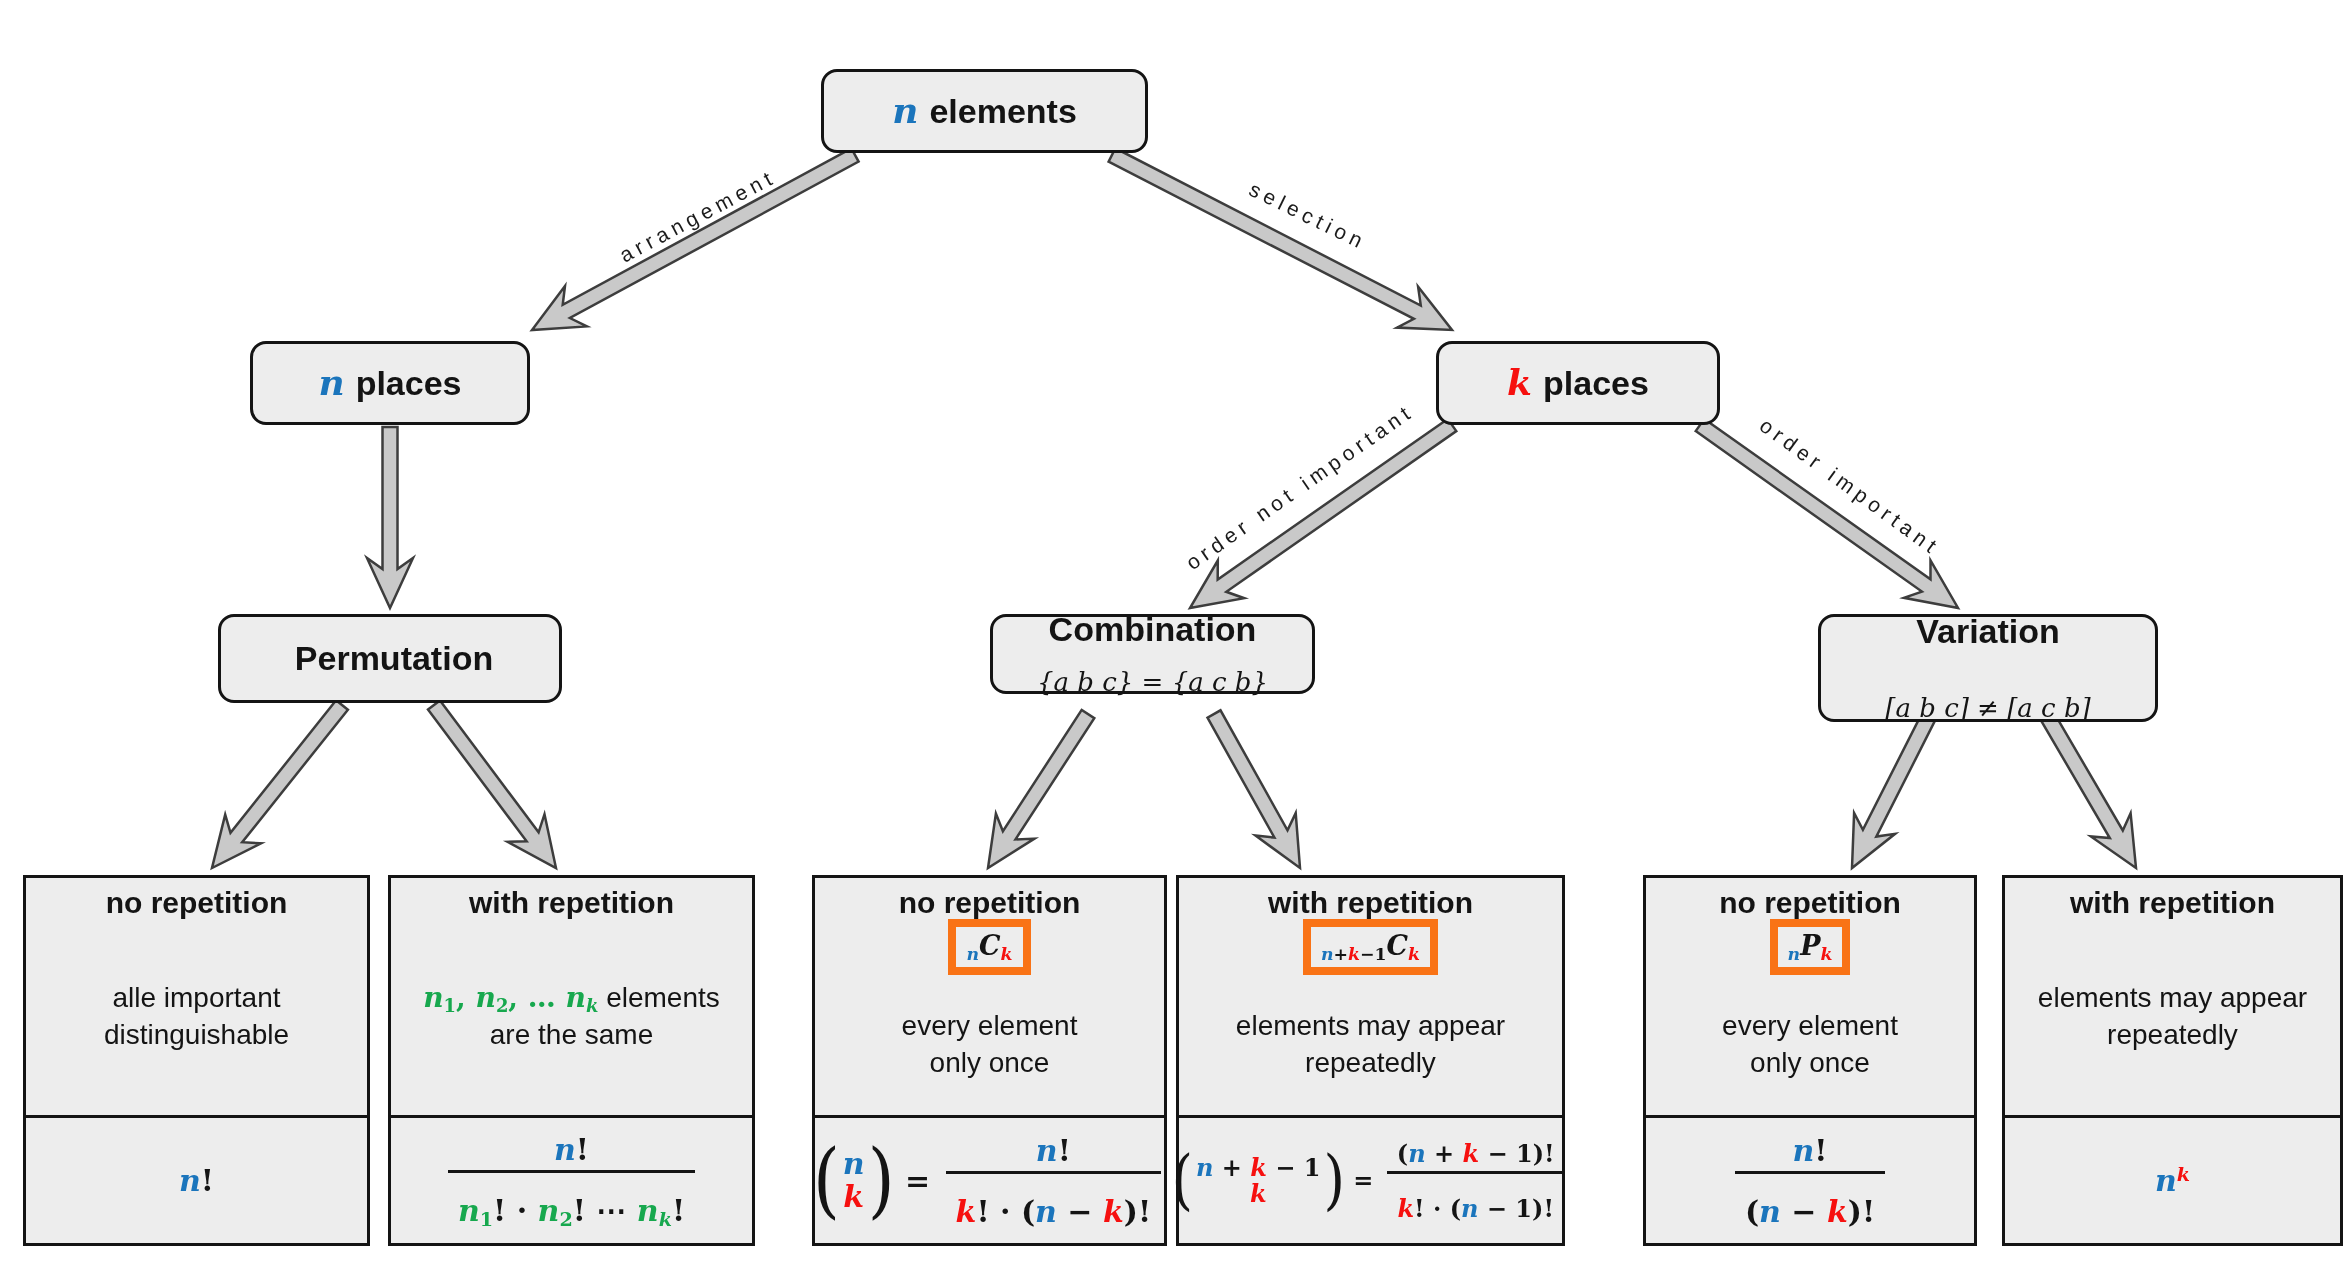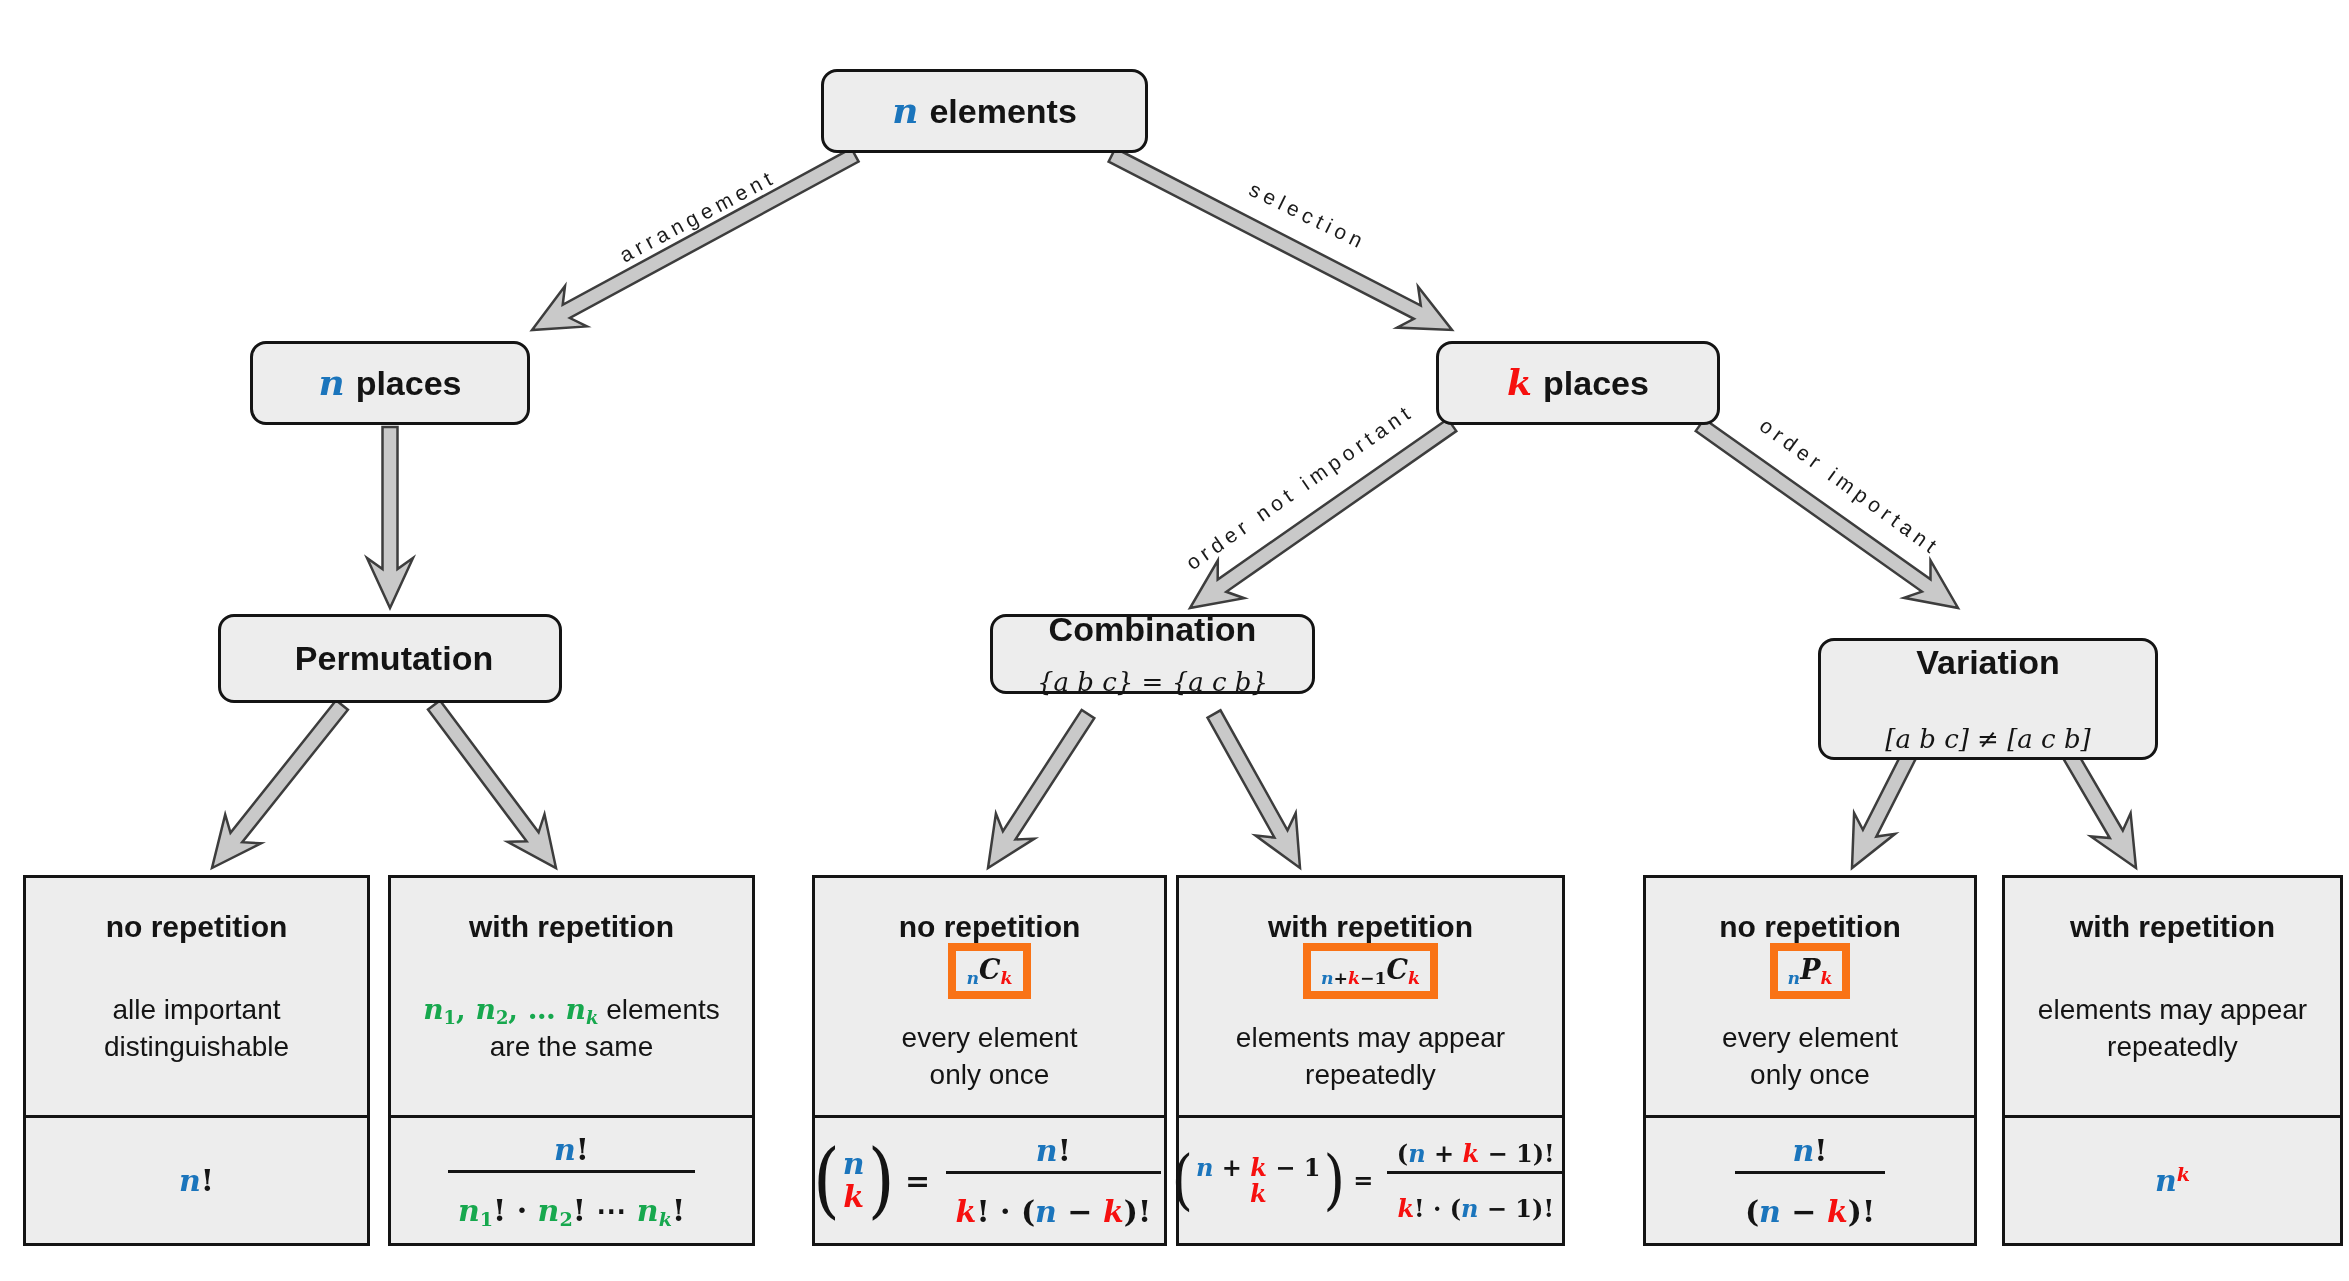--- a/index.html
+++ b/index.html
@@ -20,21 +20,21 @@
   .mvar{font-family:"DejaVu Serif",serif;font-style:italic;font-weight:bold;font-size:36px;}
   .node-sub{font-family:"DejaVu Serif",serif;font-style:italic;font-size:26px;margin-top:19px;}
 
   
   .edge-label{position:absolute;z-index:3;font-size:21px;font-weight:500;letter-spacing:5px;
               color:#1b1b1b;white-space:nowrap;}
 
   
   .leaf{position:absolute;box-sizing:border-box;z-index:2;display:flex;flex-direction:column;
         background:var(--c-box_fill,#ededed);border:3px solid var(--c-box_border,#141414);}
-  .leaf-top{flex:1;display:flex;flex-direction:column;align-items:center;padding-top:32px;min-height:0;}
+  .leaf-top{flex:1;display:flex;flex-direction:column;align-items:center;padding-top:8px;min-height:0;}
   .leaf-title{font-size:30px;font-weight:bold;line-height:1.1;}
   .badge{border:8px solid #f97316;padding:2px 10px 4px;
          font-family:"DejaVu Serif",serif;font-weight:bold;font-size:27px;line-height:1.25;}
   .desc{margin:auto 0;text-align:center;font-size:28px;line-height:1.32;}
   .leaf-formula{height:125px;flex:0 0 auto;border-top:3px solid var(--c-box_border,#141414);
                 display:flex;align-items:center;justify-content:center;padding:0 4px;
                 font-family:"DejaVu Serif",serif;font-weight:bold;font-size:30px;}
   .leaf-formula.compact{font-size:24px;}
 
   
@@ -95,21 +95,21 @@
     </div>
   </div>
 
   <div class="node" style="left:218px;top:614px;width:344px;height:89px;padding-left:8px;">
     <div class="node-title">Permutation</div>
   </div>
   <div class="node" style="left:990px;top:614px;width:325px;height:80px;">
     <div class="node-title">Combination</div>
     <div class="node-sub">{a b c} = {a c b}</div>
   </div>
-  <div class="node" style="left:1818px;top:638px;width:340px;height:122px;gap:24px;">
+  <div class="node" style="left:1818px;top:614px;width:340px;height:108px;gap:24px;">
     <div class="node-title">Variation</div>
     <div class="node-sub">[a b c] ≠ [a c b]</div>
   </div>
 
   <div class="leaf" style="left:23px;top:875px;width:347px;height:371px;">
     <div class="leaf-top">
       <div class="leaf-title">no repetition</div>
       <div class="desc">
         <div><span class="">alle important</span></div>
         <div><span class="">distinguishable</span></div>

